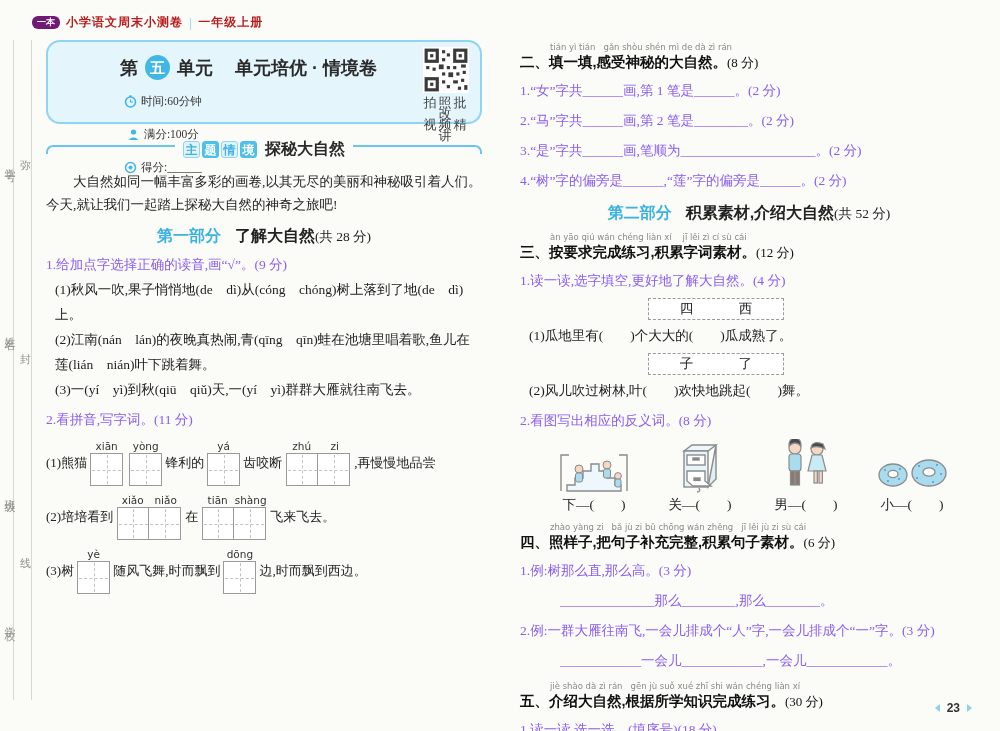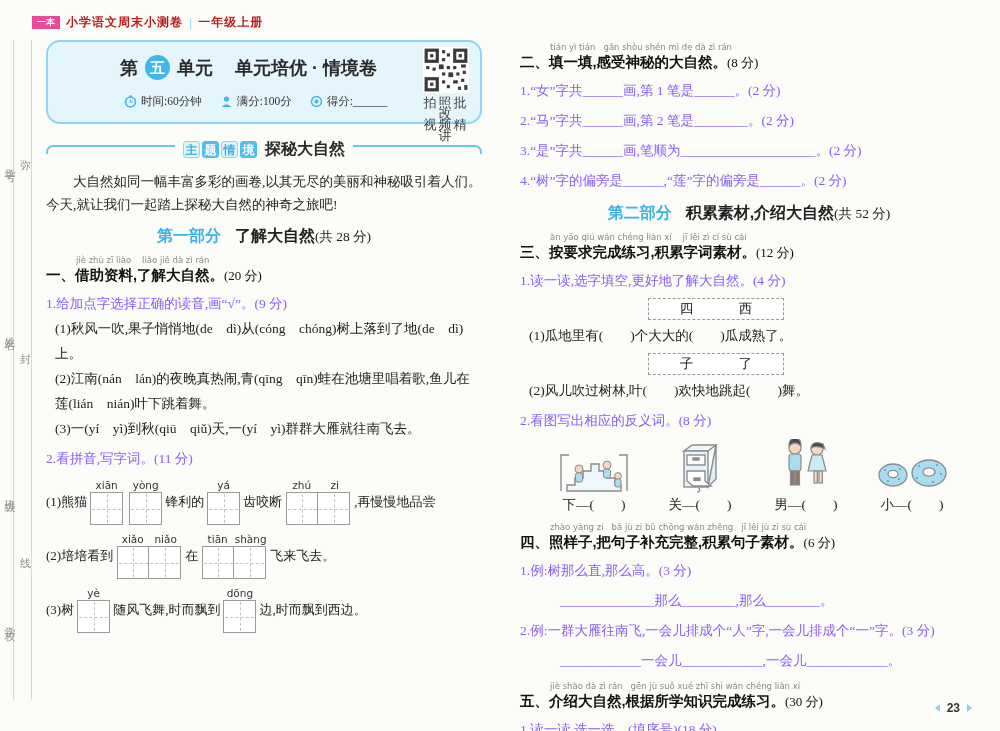--- a/index.html
+++ b/index.html
@@ -3,22 +3,22 @@
 <meta charset="utf-8">
 <style>
   * { margin:0; padding:0; box-sizing:border-box; }
   html,body { width:1000px; height:731px; }
   body { background:#fbfbf8; position:relative; overflow:hidden;
          font-family:"Liberation Serif", serif; color:#222; }
 
   
   .hdr { position:absolute; left:32px; top:14px; display:flex; align-items:center; gap:6px;
          font-family:"Liberation Sans", sans-serif; }
-  .badge { background:#ec4899; color:#fff; font-size:9px; line-height:13px; padding:0 5px;
-           border-radius:0; font-weight:bold; }
+  .badge { background:#701a75; color:#fff; font-size:9px; line-height:13px; padding:0 5px;
+           border-radius:6px; font-weight:bold; }
   .hdr-t { color:#b91c1c; font-size:12px; font-weight:bold; letter-spacing:1px; }
   .hdr-sep { color:#9ddcf3; font-size:12px; }
 
   
   .seal-line { position:absolute; width:1px; background:#d7d7d4; }
   .sl1 { left:13px; top:40px; height:660px; }
   .sl2 { left:31px; top:40px; height:660px; }
   .vtxt { position:absolute; writing-mode:vertical-rl; text-orientation:upright;
           color:#8f8f8c; font-size:11px; letter-spacing:3px; font-family:"Liberation Sans",sans-serif; }
   .f1 { left:2px; top:160px; } .f2 { left:2px; top:328px; }
@@ -31,21 +31,21 @@
   .rpage { position:absolute; left:520px; top:34px; width:458px; }
 
   
   .tbox { position:relative; width:436px; height:84px; background:#e4f5fc;
           border:2px solid #8dd5f2; border-radius:14px; }
   .tb1 { position:absolute; left:72px; top:13px; display:flex; align-items:center; gap:7px;
          font-family:"Liberation Sans",sans-serif; font-weight:bold; font-size:18px; color:#2a2a2a; }
   .unit-circ { display:inline-block; width:25px; height:25px; border-radius:50%; background:#41b7e8;
                color:#fff; font-size:15px; line-height:25px; text-align:center; }
   .tb2 { position:absolute; left:76px; top:52px; display:flex; align-items:center; gap:18px;
-         font-size:11.5px; color:#333; }
+         font-size:11.5px; color:#333;flex-direction:column; }
   .tb2 .mi { display:flex; align-items:center; gap:4px; }
   .qr-wrap { position:absolute; right:8px; top:5px; width:52px; text-align:center; }
   .qr-cap { font-size:13px; color:#444; letter-spacing:2px; line-height:11px;
             font-family:"Liberation Sans",sans-serif; }
 
   
   .banner { margin-top:13px; display:flex; align-items:center; justify-content:center; height:24px; position:relative; }
   .bline { height:9px; border-top:2px solid #6ac7ec; flex:1; }
   .bl-l { border-left:2px solid #6ac7ec; border-top-left-radius:7px; margin-right:8px; }
   .bl-r { border-right:2px solid #6ac7ec; border-top-right-radius:7px; margin-left:8px; }
@@ -202,24 +202,20 @@
     <span class="bantitle">探秘大自然</span>
     <div class="bline bl-r"></div>
   </div>
 
   <div class="intro">大自然如同一幅丰富多彩的画卷,以其无尽的美丽和神秘吸引着人们。今天,就让我们一起踏上探秘大自然的神奇之旅吧!</div>
 
   <div class="part-h">
     <span class="part-lab">第一部分</span><span>了解大自然</span><span class="part-score">(共 28 分)</span>
   </div>
 
-  <div class="sec-h">
-    <div class="sec-pin" style="padding-left:30px">jiè zhù zī liào    liǎo jiě dà zì rán</div>
-    <div class="sec-tt"><span>一、借助资料,了解大自然。</span><span class="sec-score">(20 分)</span></div>
-  </div>
 
   <div class="qline">1.给加点字选择正确的读音,画“√”。(9 分)</div>
   <div class="qitem">(1)秋风一吹,果子悄悄地(de　dì)从(cóng　chóng)树上落到了地(de　dì)上。</div>
   <div class="qitem">(2)江南(nán　lán)的夜晚真热闹,青(qīng　qīn)蛙在池塘里唱着歌,鱼儿在莲(lián　nián)叶下跳着舞。</div>
   <div class="qitem">(3)一(yí　yì)到秋(qiū　qiǔ)天,一(yí　yì)群群大雁就往南飞去。</div>
 
   <div class="qline">2.看拼音,写字词。(11 分)</div>
 
   <div class="wrow">
     <span>(1)熊猫</span>

